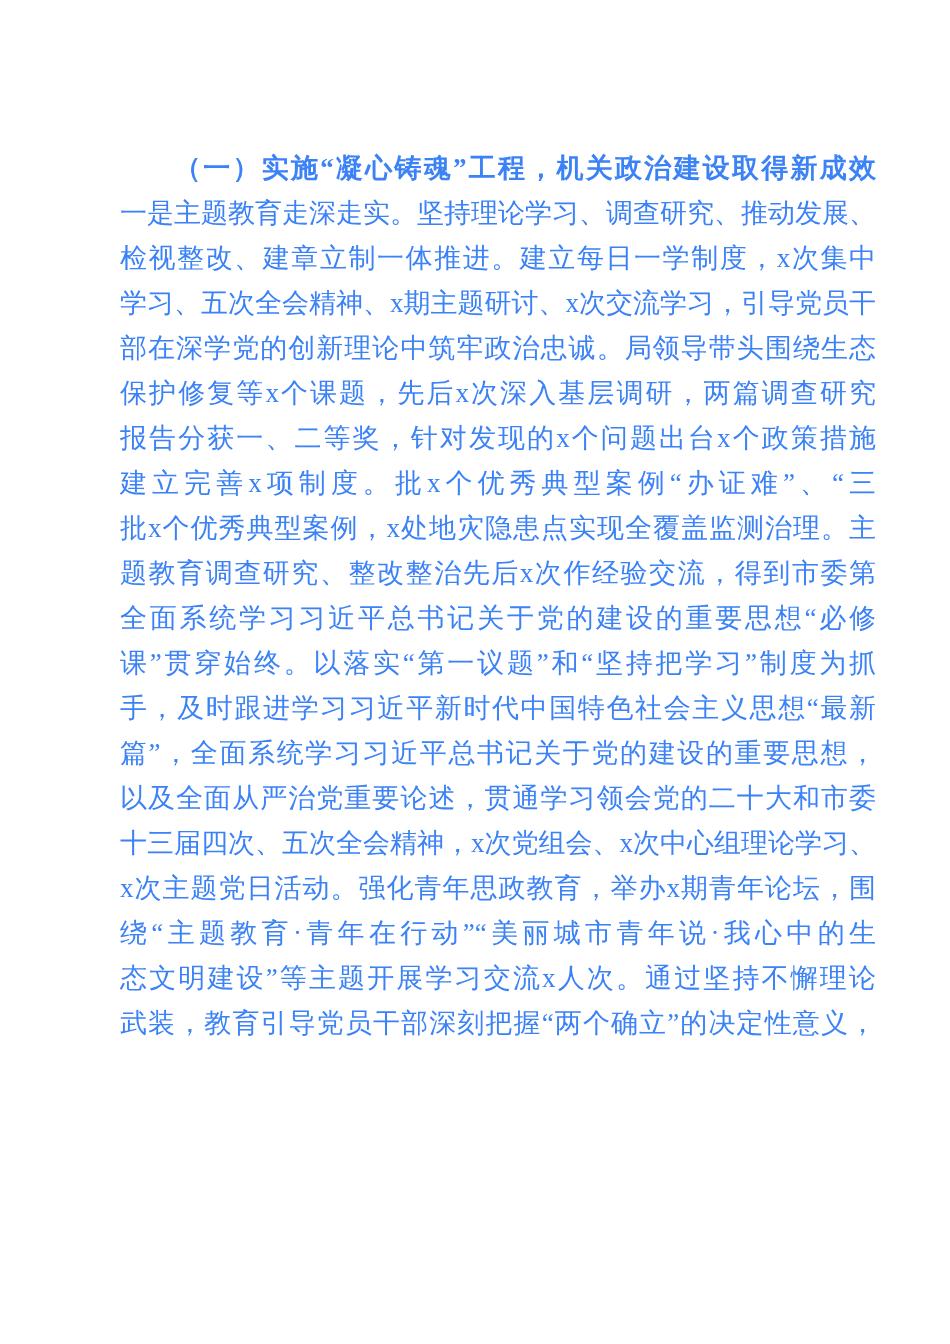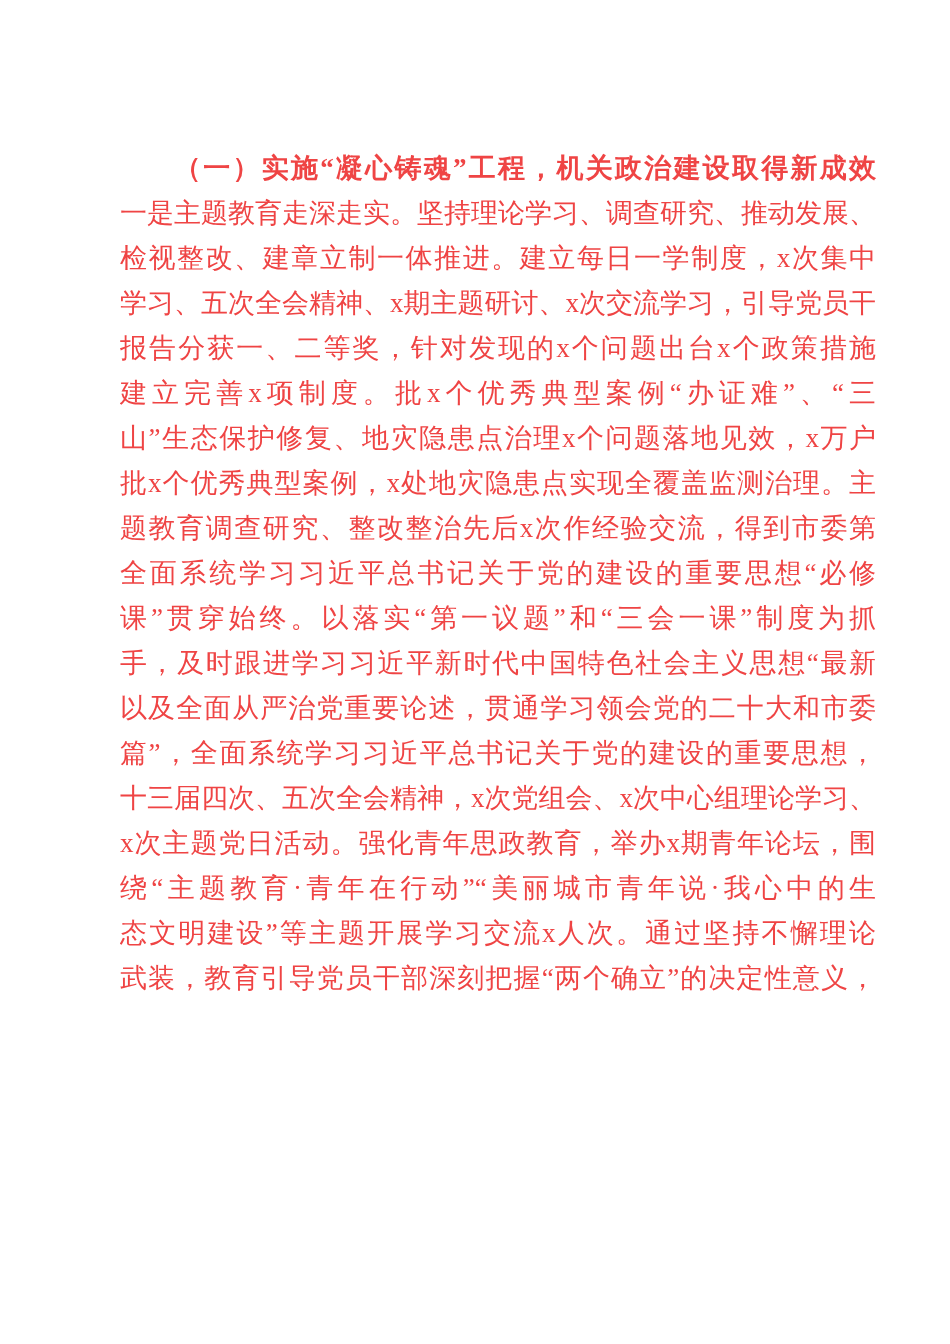--- a/index.html
+++ b/index.html
@@ -16,21 +16,21 @@
     position: relative;
     width: 950px;
     height: 1344px;
     background: #ffffff;
   }
   .text-block {
     position: absolute;
     left: 120px;
     top: 146px;
     width: 756px;
-    color: #ef4444;
+    color: #3b82f6;
     font-family: "Liberation Serif", serif;
     font-kerning: none;
   }
   .line {
     font-size: 27px;
     line-height: 45px;
     height: 45px;
     overflow: hidden;
     text-align: justify;
     text-align-last: justify;
@@ -44,29 +44,30 @@
 </style>
 </head>
 <body>
 
 <div class="page">
   <div class="text-block">
     <div class="line heading">（一）实施“凝心铸魂”工程，机关政治建设取得新成效</div>
     <div class="line">一是主题教育走深走实。坚持理论学习、调查研究、推动发展、</div>
     <div class="line">检视整改、建章立制一体推进。建立每日一学制度，x次集中</div>
     <div class="line">学习、五次全会精神、x期主题研讨、x次交流学习，引导党员干</div>
+    <div class="line">部在深学党的创新理论中筑牢政治忠诚。局领导带头围绕生态</div>
+    <div class="line">保护修复等x个课题，先后x次深入基层调研，两篇调查研究</div>
     <div class="line">报告分获一、二等奖，针对发现的x个问题出台x个政策措施</div>
     <div class="line">建立完善x项制度。批x个优秀典型案例“办证难”、“三</div>
-    <div class="line">山”生态保护修复、地灾隐患点治理x个问题落地见效，x万户</div>
     <div class="line">批x个优秀典型案例，x处地灾隐患点实现全覆盖监测治理。主</div>
     <div class="line">题教育调查研究、整改整治先后x次作经验交流，得到市委第</div>
     <div class="line">全面系统学习习近平总书记关于党的建设的重要思想“必修</div>
-    <div class="line">课”贯穿始终。以落实“第一议题”和“三会一课”制度为抓</div>
+    <div class="line">课”贯穿始终。以落实“第一议题”和“坚持把学习”制度为抓</div>
     <div class="line">手，及时跟进学习习近平新时代中国特色社会主义思想“最新</div>
+    <div class="line">篇”，全面系统学习习近平总书记关于党的建设的重要思想，</div>
     <div class="line">以及全面从严治党重要论述，贯通学习领会党的二十大和市委</div>
-    <div class="line">篇”，全面系统学习习近平总书记关于党的建设的重要思想，</div>
     <div class="line">十三届四次、五次全会精神，x次党组会、x次中心组理论学习、</div>
     <div class="line">x次主题党日活动。强化青年思政教育，举办x期青年论坛，围</div>
     <div class="line">绕“主题教育·青年在行动”“美丽城市青年说·我心中的生</div>
     <div class="line">态文明建设”等主题开展学习交流x人次。通过坚持不懈理论</div>
     <div class="line">武装，教育引导党员干部深刻把握“两个确立”的决定性意义，</div>
   </div>
 </div>
 
 </body></html>

